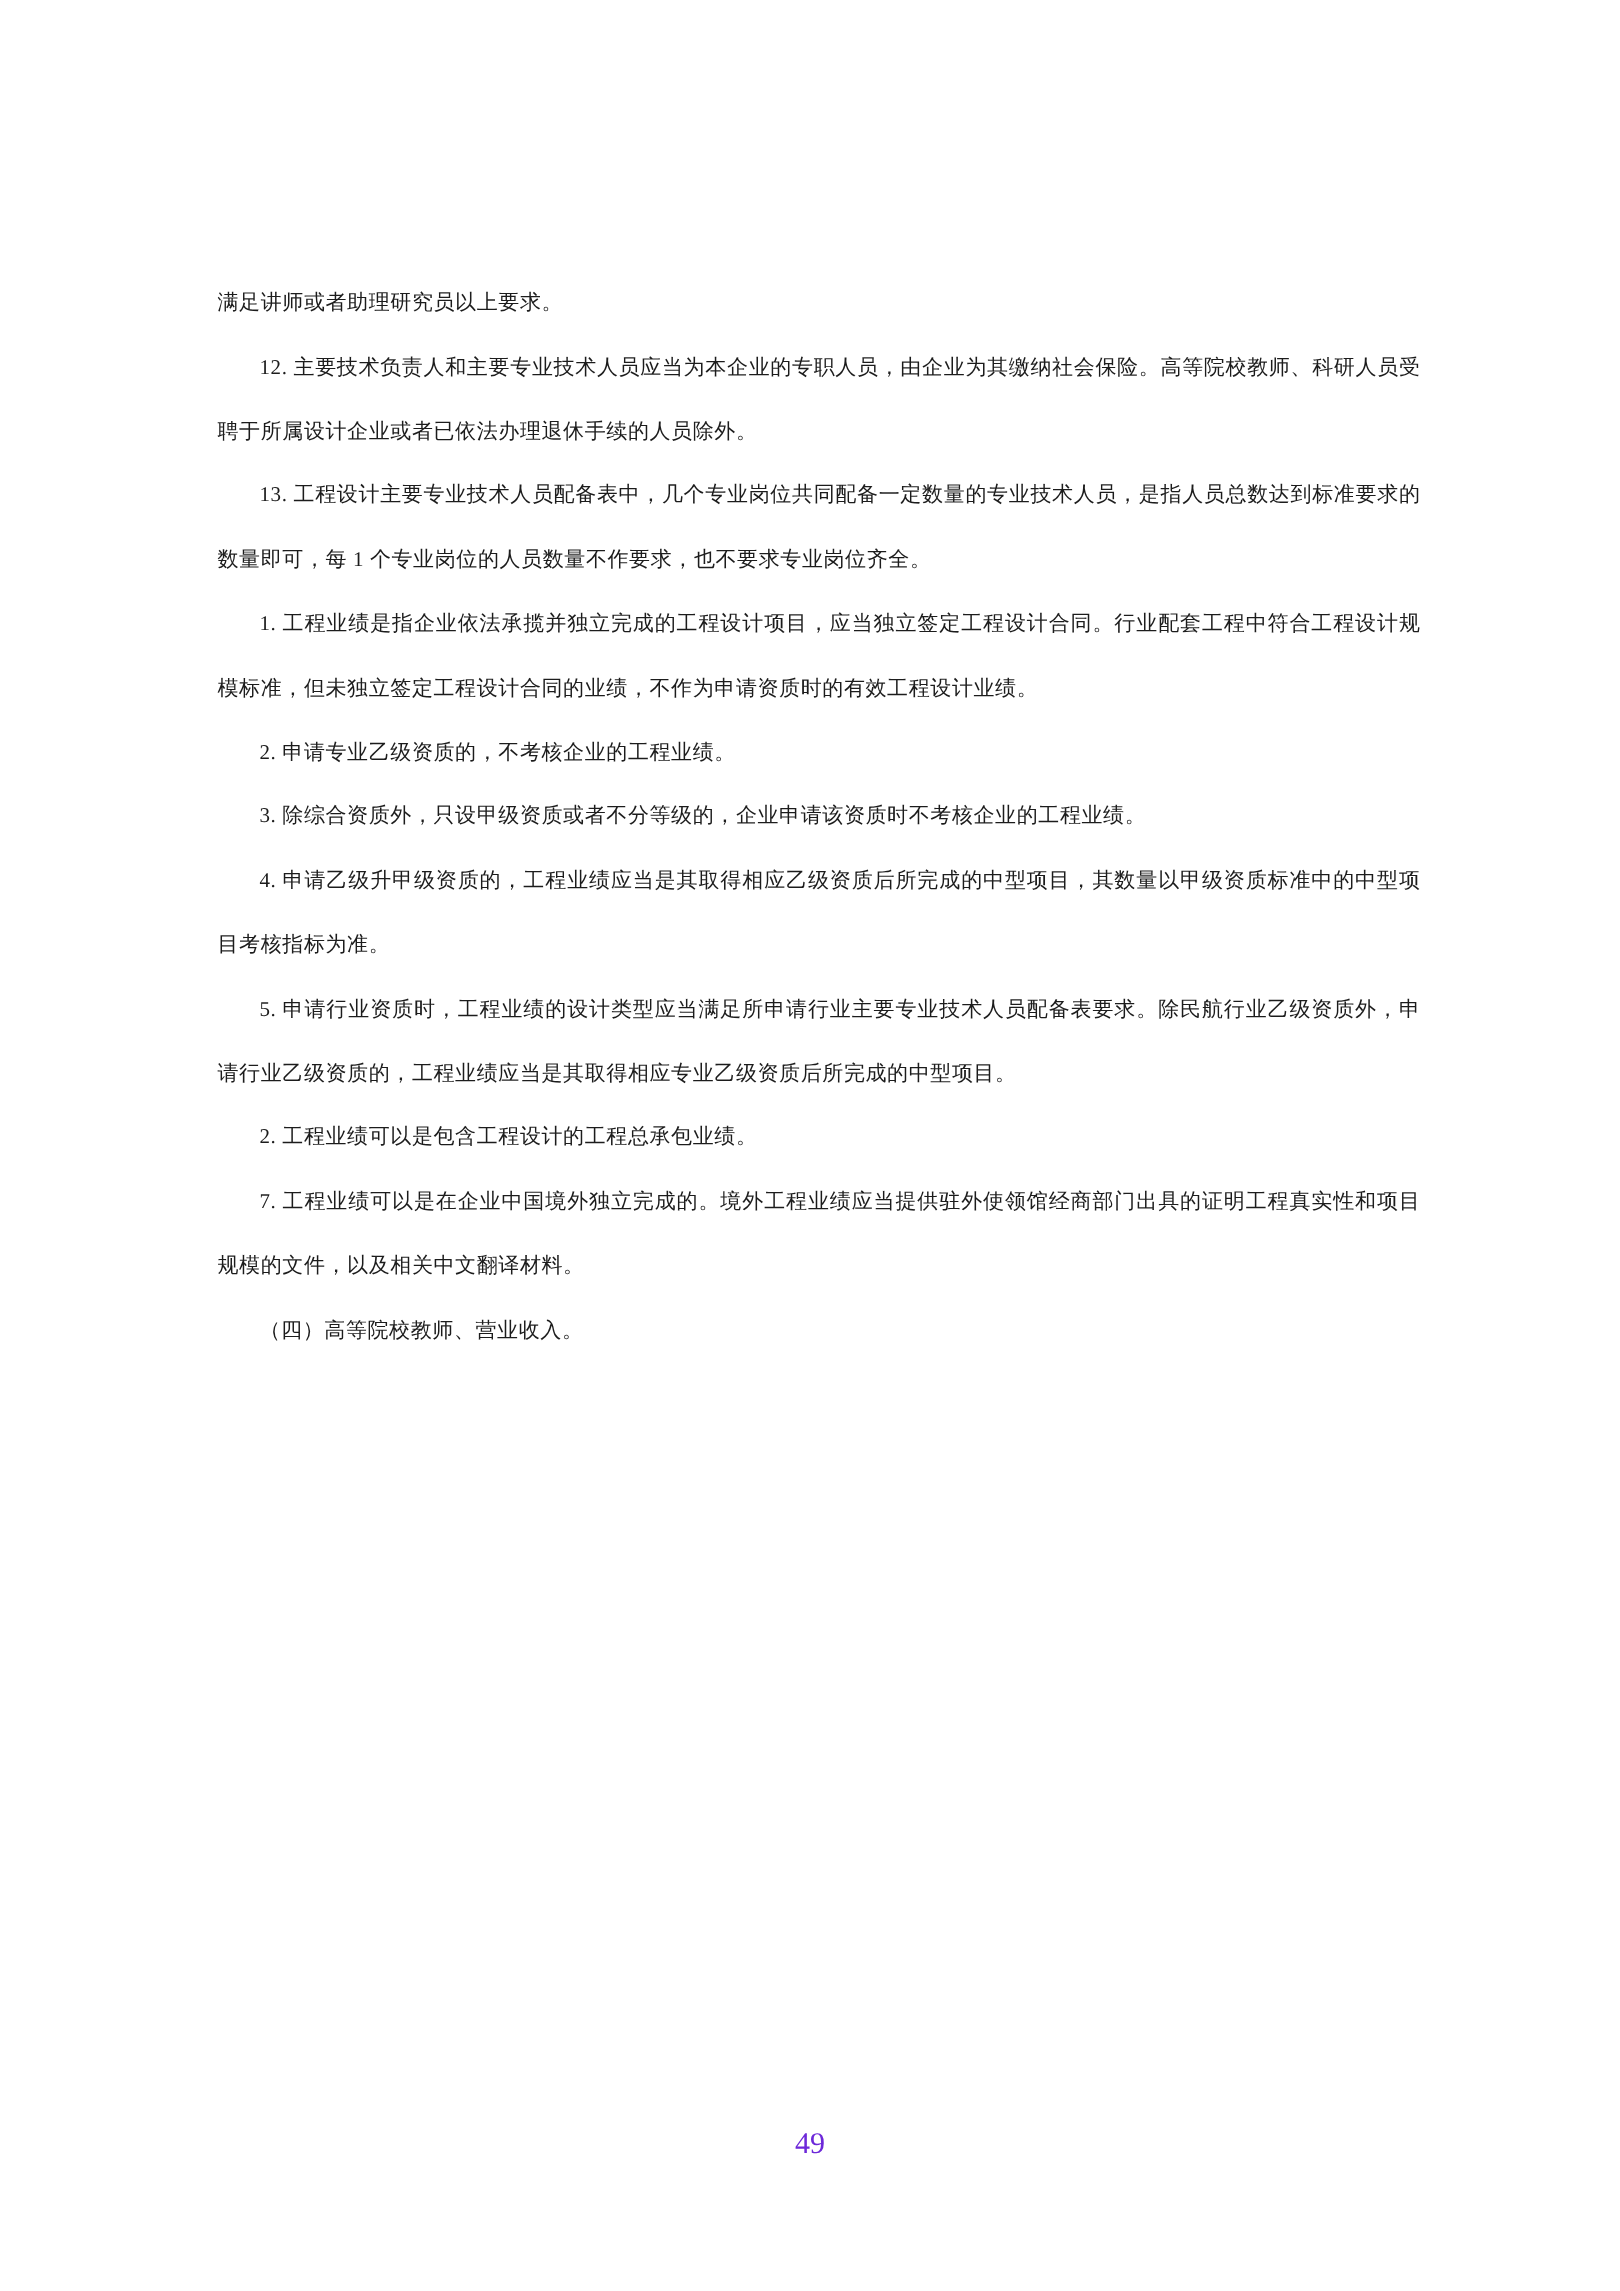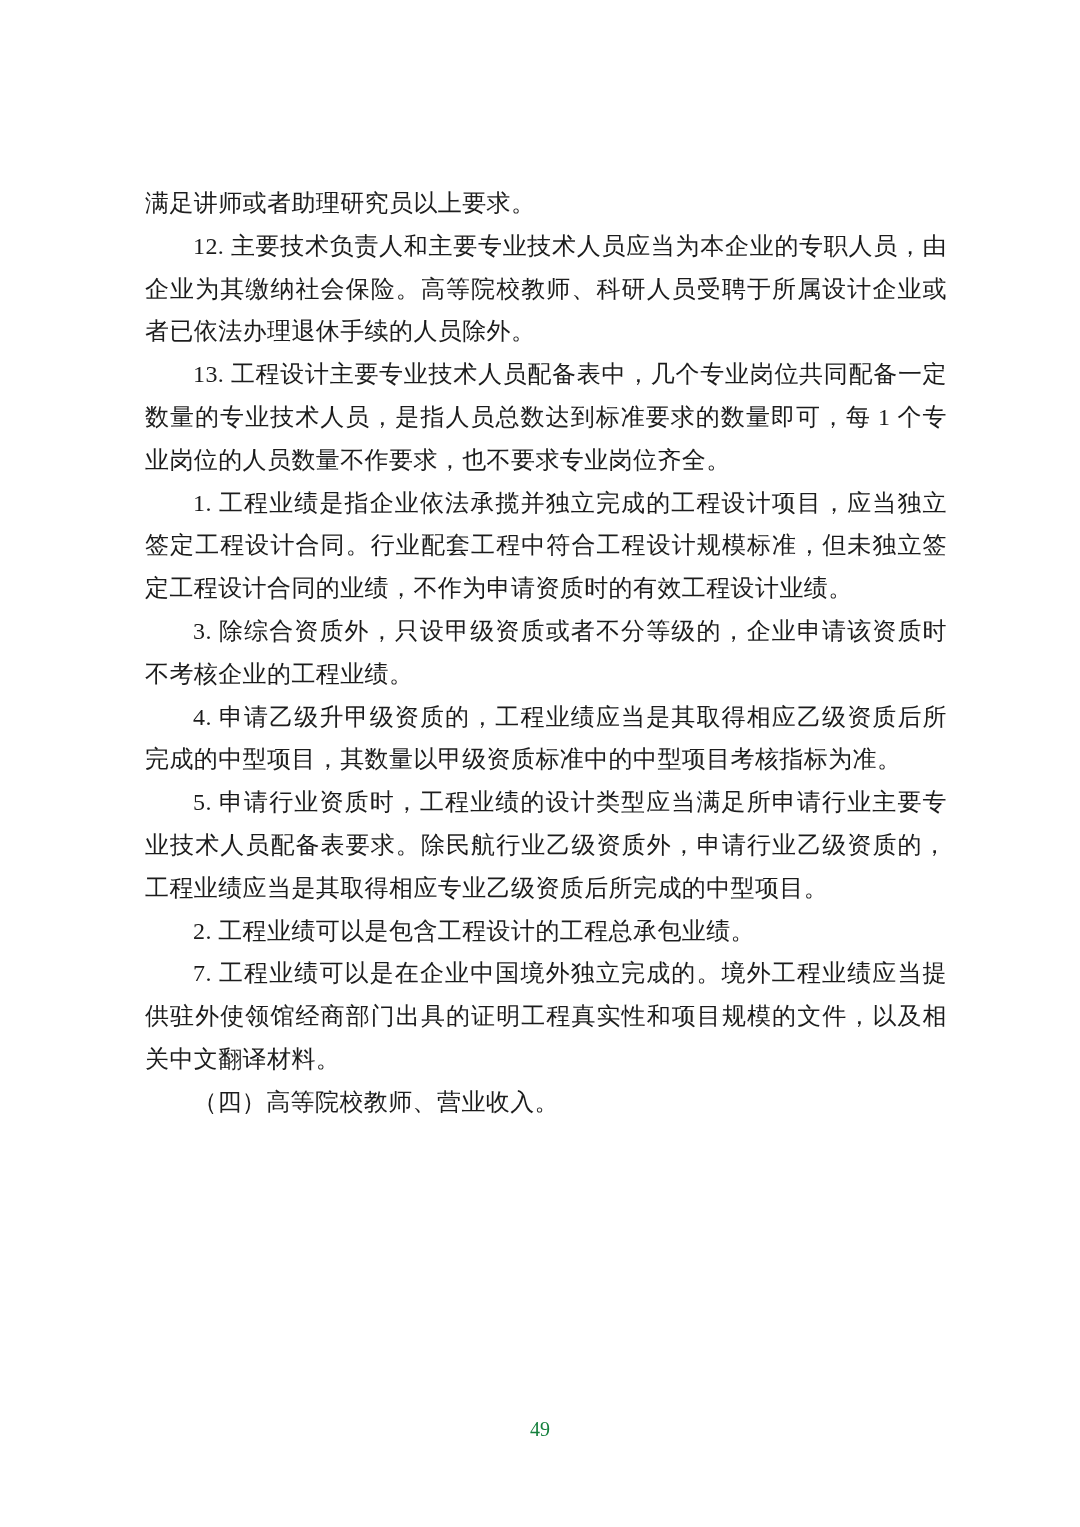--- a/index.html
+++ b/index.html
@@ -24,49 +24,50 @@
       background: #ffffff;
     }
     .content {
       position: absolute;
       left: 145px;
       top: 182px;
       width: 802px;
     }
     .para {
       margin: 0;
-      font-size: 24px;
+      font-size: 14px;
       line-height: 42.8px;
       text-align: justify;
       text-justify: inter-character;
       letter-spacing: 0.4px;
       word-break: break-all;
     }
     .para.indent {
       text-indent: 2em;
     }
     .page-number {
       position: absolute;
       left: 0;
       top: 1418px;
       width: 1080px;
       text-align: center;
       font-size: 20px;
-      color: #15803d;
+      color: #6d28d9;
     }
   </style>
 </head>
 <body>
 
 <div class="page">
   <div class="content">
       <p class="para">满足讲师或者助理研究员以上要求。</p>
       <p class="para indent">12. 主要技术负责人和主要专业技术人员应当为本企业的专职人员，由企业为其缴纳社会保险。高等院校教师、科研人员受聘于所属设计企业或者已依法办理退休手续的人员除外。</p>
       <p class="para indent">13. 工程设计主要专业技术人员配备表中，几个专业岗位共同配备一定数量的专业技术人员，是指人员总数达到标准要求的数量即可，每 1 个专业岗位的人员数量不作要求，也不要求专业岗位齐全。</p>
       <p class="para indent">1. 工程业绩是指企业依法承揽并独立完成的工程设计项目，应当独立签定工程设计合同。行业配套工程中符合工程设计规模标准，但未独立签定工程设计合同的业绩，不作为申请资质时的有效工程设计业绩。</p>
+      <p class="para indent">2. 申请专业乙级资质的，不考核企业的工程业绩。</p>
       <p class="para indent">3. 除综合资质外，只设甲级资质或者不分等级的，企业申请该资质时不考核企业的工程业绩。</p>
       <p class="para indent">4. 申请乙级升甲级资质的，工程业绩应当是其取得相应乙级资质后所完成的中型项目，其数量以甲级资质标准中的中型项目考核指标为准。</p>
       <p class="para indent">5. 申请行业资质时，工程业绩的设计类型应当满足所申请行业主要专业技术人员配备表要求。除民航行业乙级资质外，申请行业乙级资质的，工程业绩应当是其取得相应专业乙级资质后所完成的中型项目。</p>
       <p class="para indent">2. 工程业绩可以是包含工程设计的工程总承包业绩。</p>
       <p class="para indent">7. 工程业绩可以是在企业中国境外独立完成的。境外工程业绩应当提供驻外使领馆经商部门出具的证明工程真实性和项目规模的文件，以及相关中文翻译材料。</p>
       <p class="para indent">（四）高等院校教师、营业收入。</p>
     </div>
   <div class="page-number">49</div>
 </div>
 

